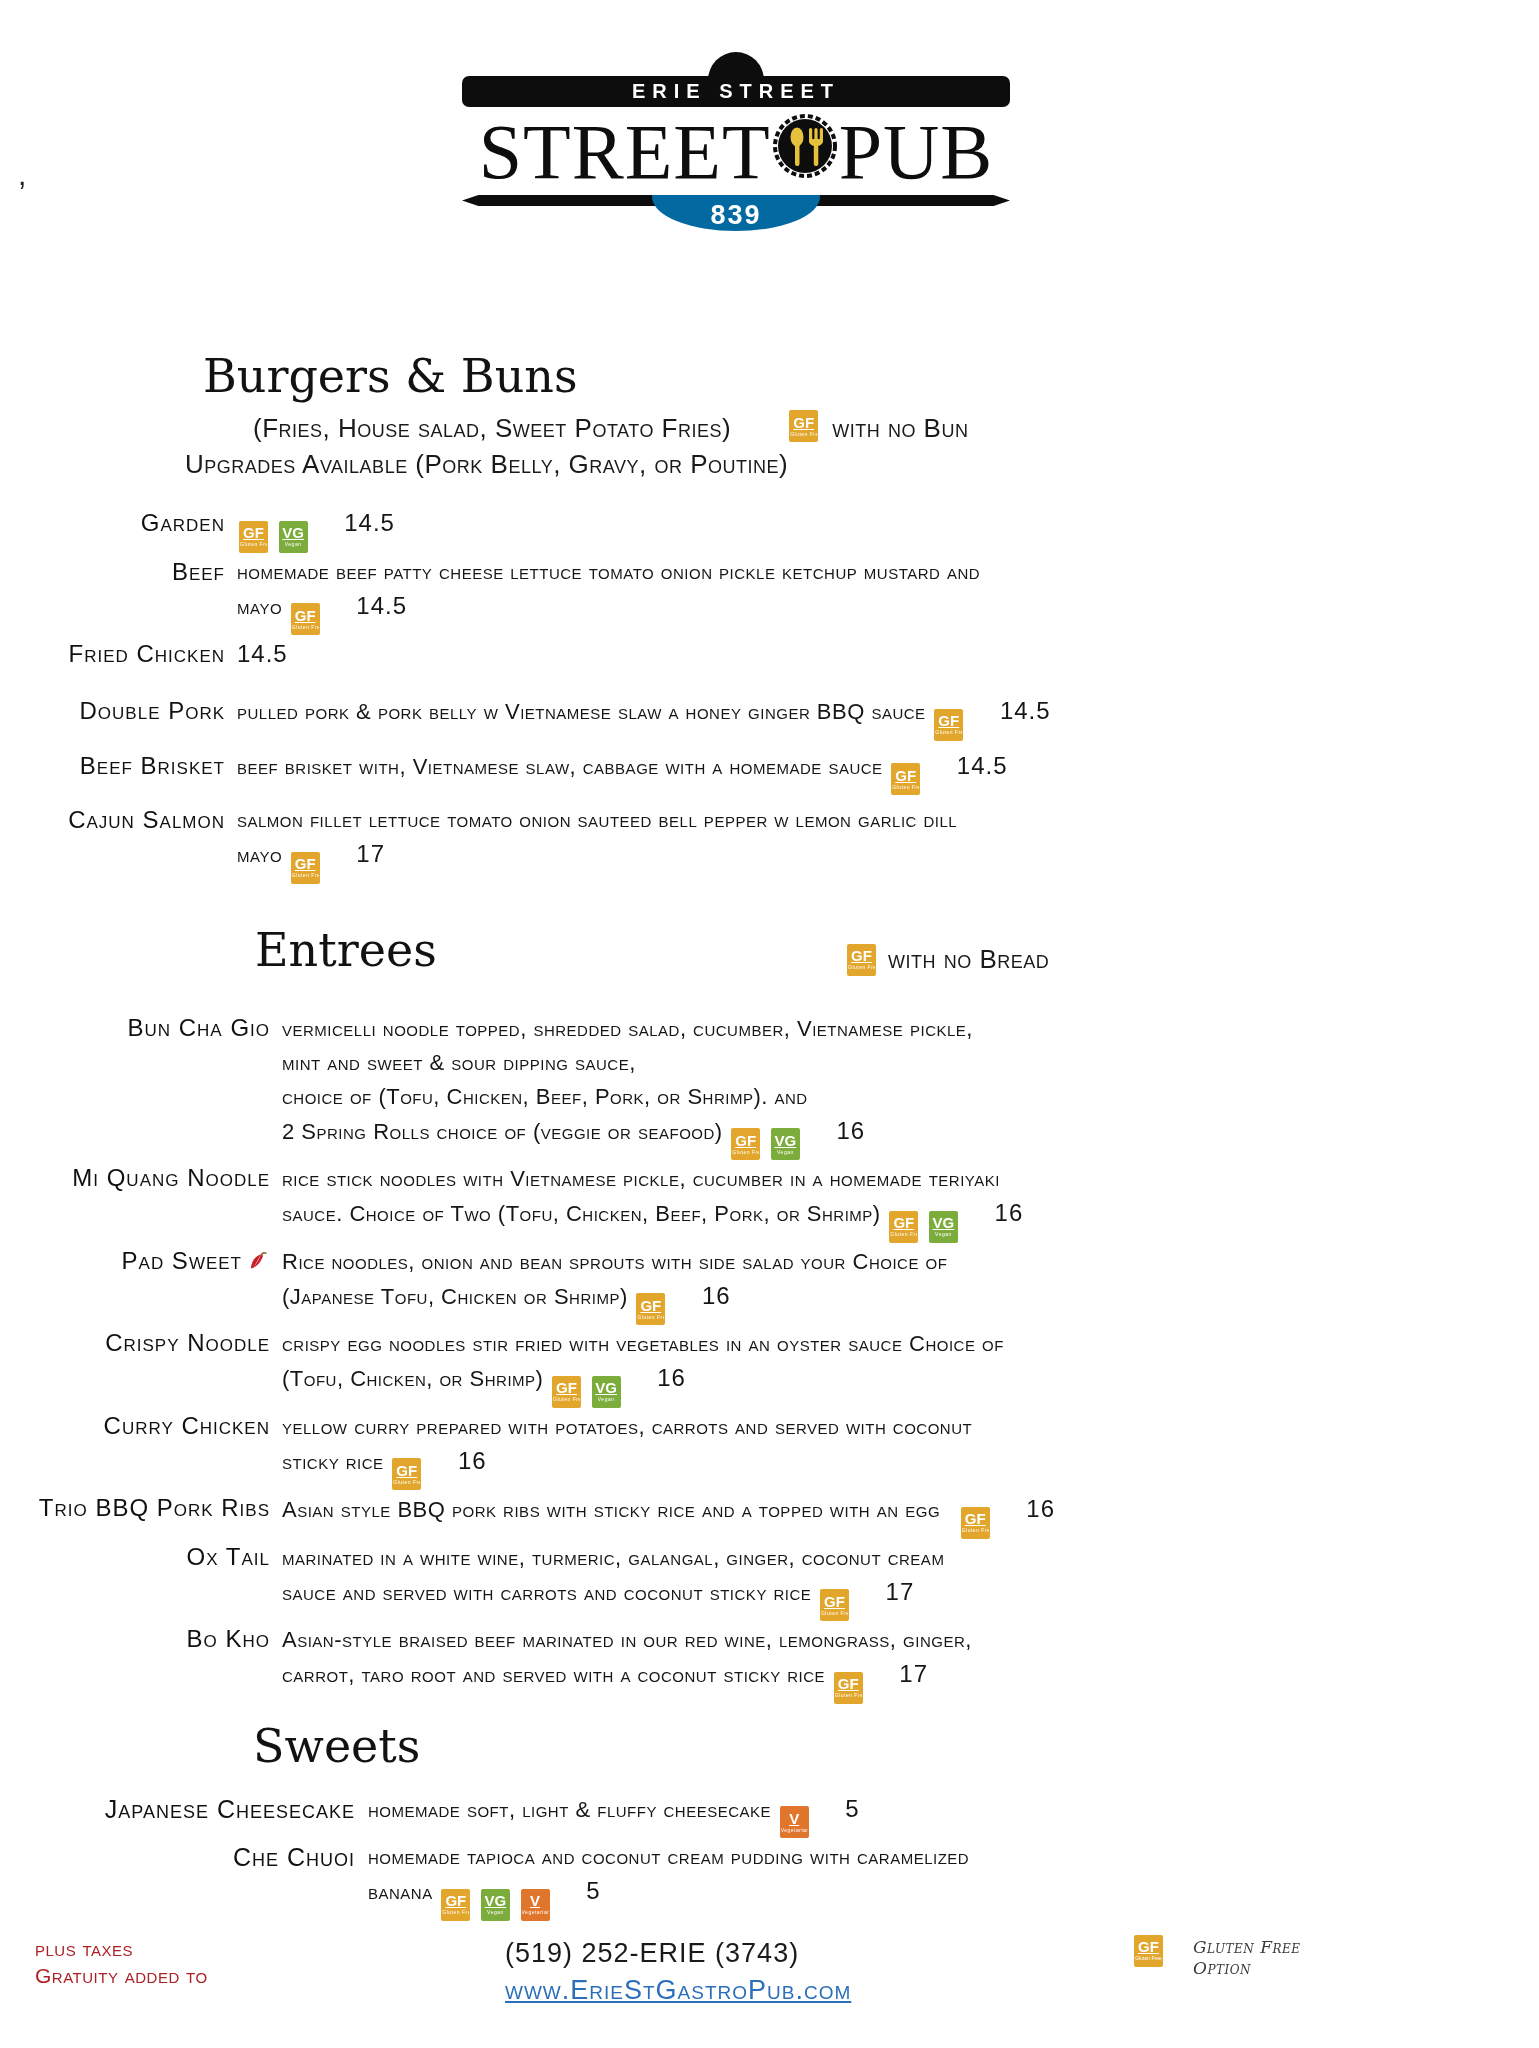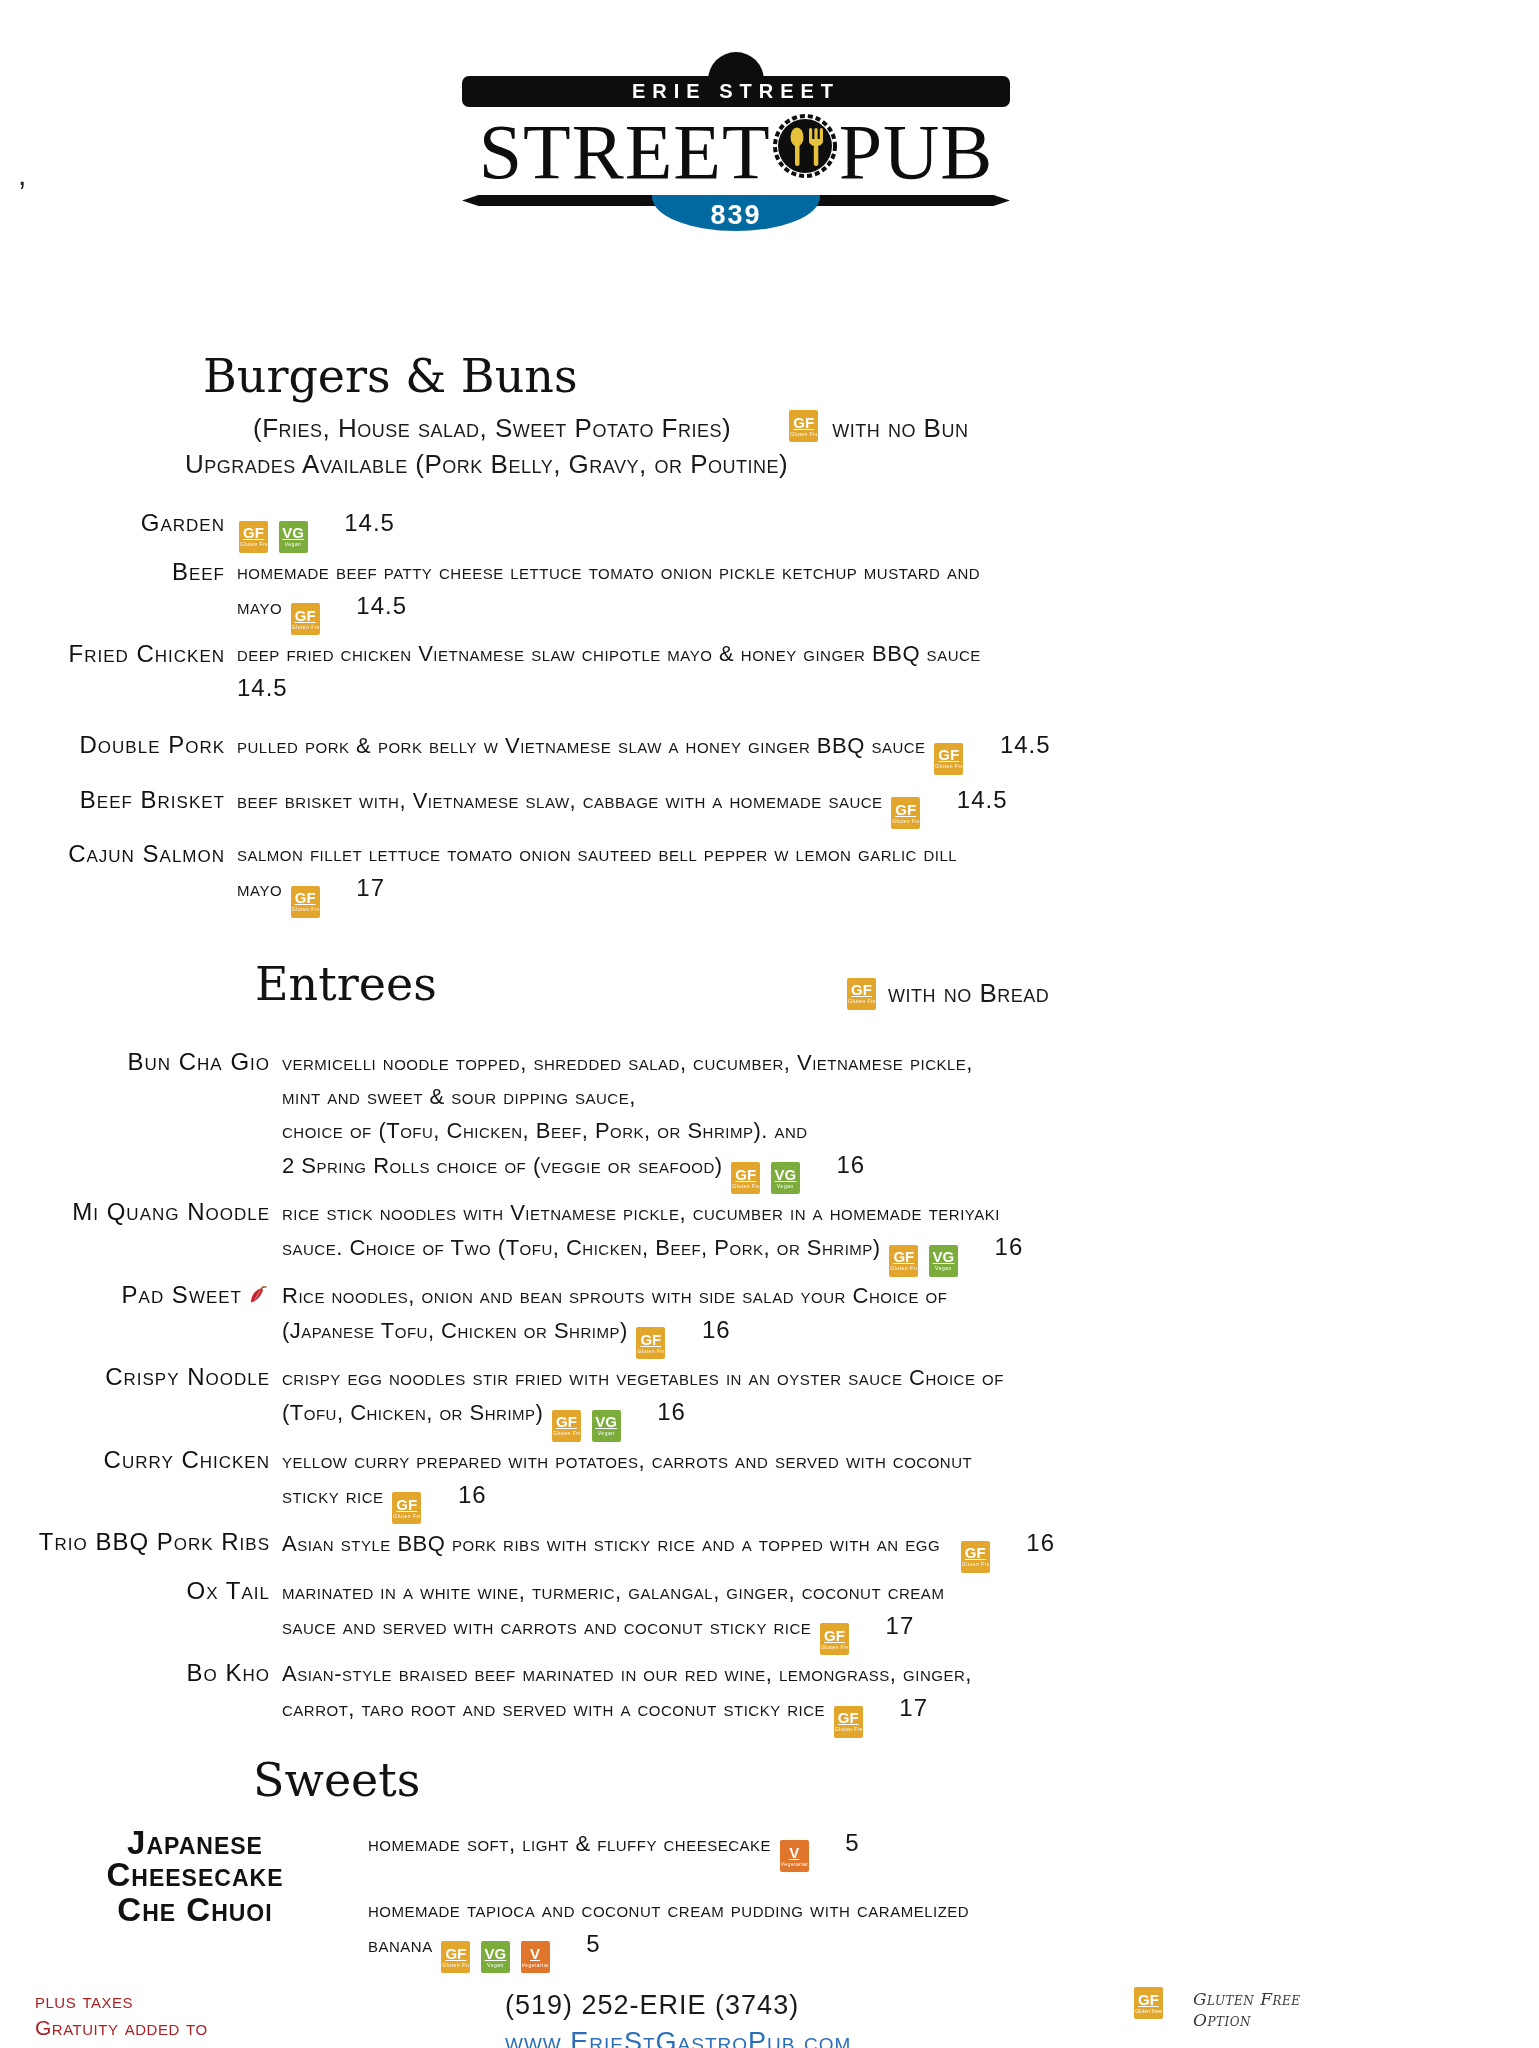--- a/index.html
+++ b/index.html
@@ -73,21 +73,21 @@
   .entrees-list { margin-top:28px; }
   .sweets-list { margin-top:20px; }
 
   .menu-item { display:flex; align-items:flex-start; margin-bottom:2px; }
   .item-name {
     flex:0 0 190px; text-align:right; font-variant:small-caps;
     font-size:24px; line-height:32px; letter-spacing:1px; color:#111; padding-top:1px;
     font-weight:500;
   }
   .entrees-list .item-name { flex:0 0 235px; line-height:30px; }
-  .sweets-list .item-name { flex:0 0 320px; text-align:center; font-size:33px;font-weight:bold; }
+  .sweets-list .item-name { flex:0 0 320px; text-align:right; font-size:25px; }
 
   .item-body {
     flex:1; margin-left:12px; font-variant:small-caps; font-size:22px;
     line-height:34px; letter-spacing:0.5px; color:#161616;
   }
   .entrees-list .item-body { }
   .sweets-list .item-body { margin-left:13px; }
 
   .desc { white-space:pre-line; }
   .price { margin-left:28px; font-size:24px; letter-spacing:1px; font-variant:normal; }
@@ -205,22 +205,21 @@
               <span class="b-label">GF</span>
               <span class="b-sub">Gluten Free</span>
             </span>
           <span class="price">14.5</span>
         </div>
       </div>
 
       <div class="menu-item">
         <div class="item-name">Fried Chicken</div>
         <div class="item-body">
-          <span class="desc">deep fried chicken Vietnamese slaw chipotle mayo &amp; honey ginger BBQ sauce
-</span><span class="price" style="margin-left:0">14.5</span>
+          <span class="price" style="margin-left:0">14.5</span>
         </div>
       </div>
 
       <div class="menu-item mt-gap-lg">
         <div class="item-name">Double Pork</div>
         <div class="item-body">
           <span class="desc">pulled pork &amp; pork belly w Vietnamese slaw a honey ginger BBQ sauce</span>
           <span class="badge" style="background: rgb(226, 166, 45);">
               <span class="b-label">GF</span>
               <span class="b-sub">Gluten Free</span>

